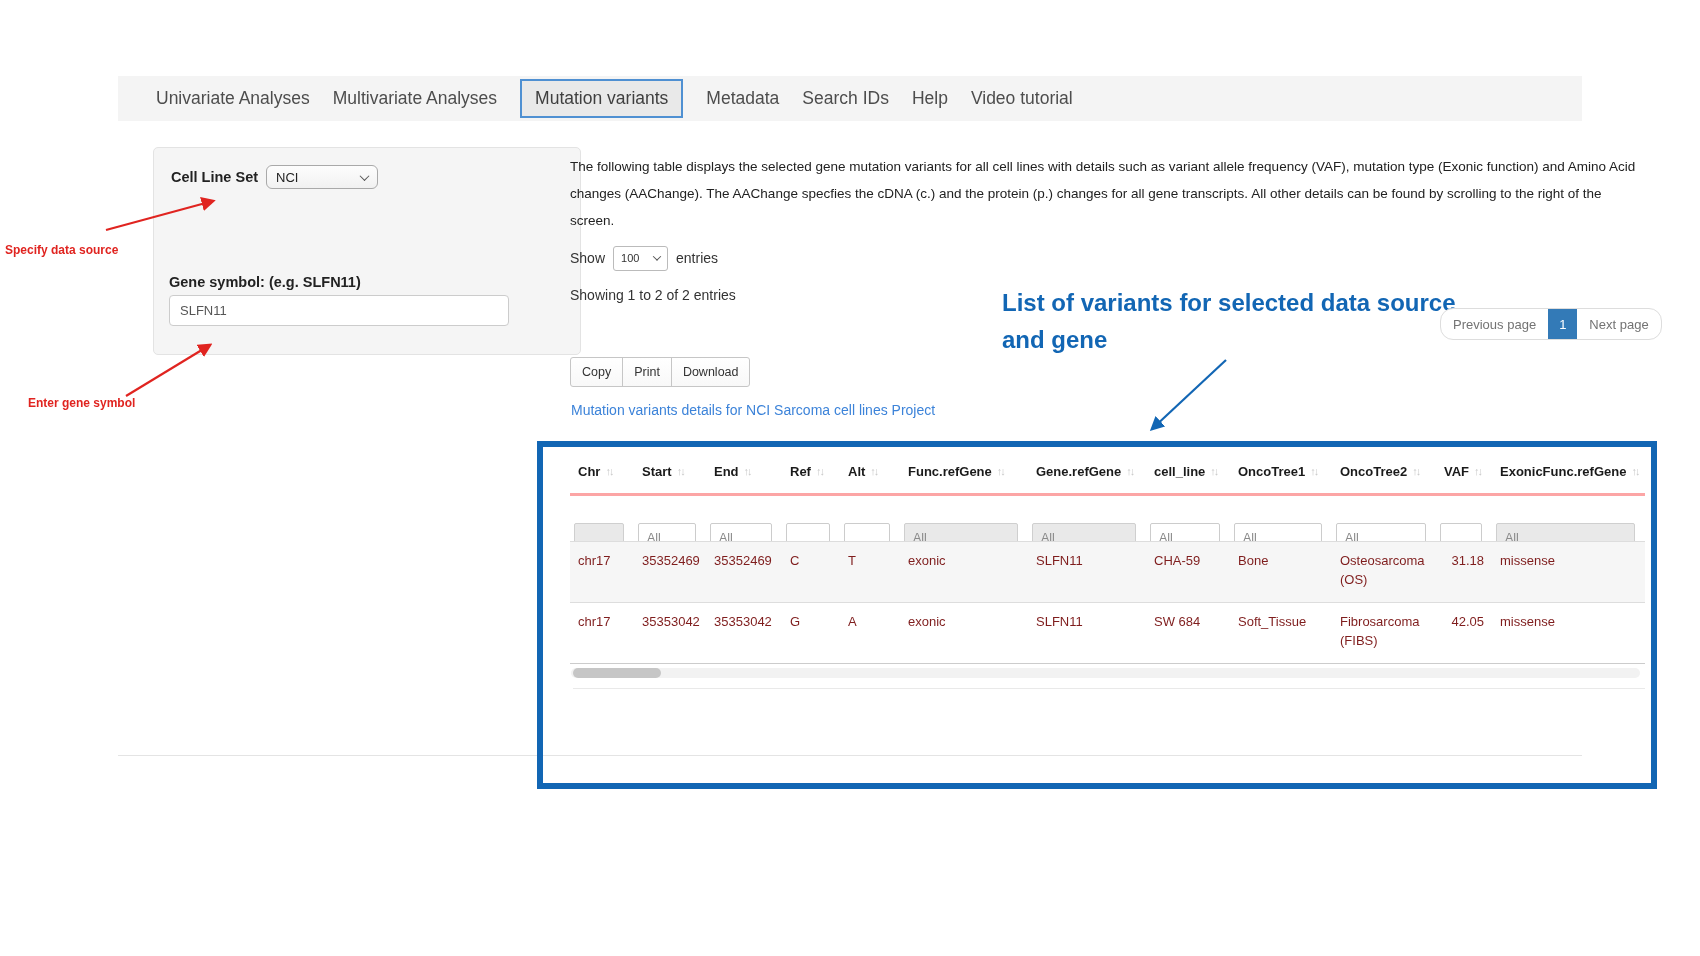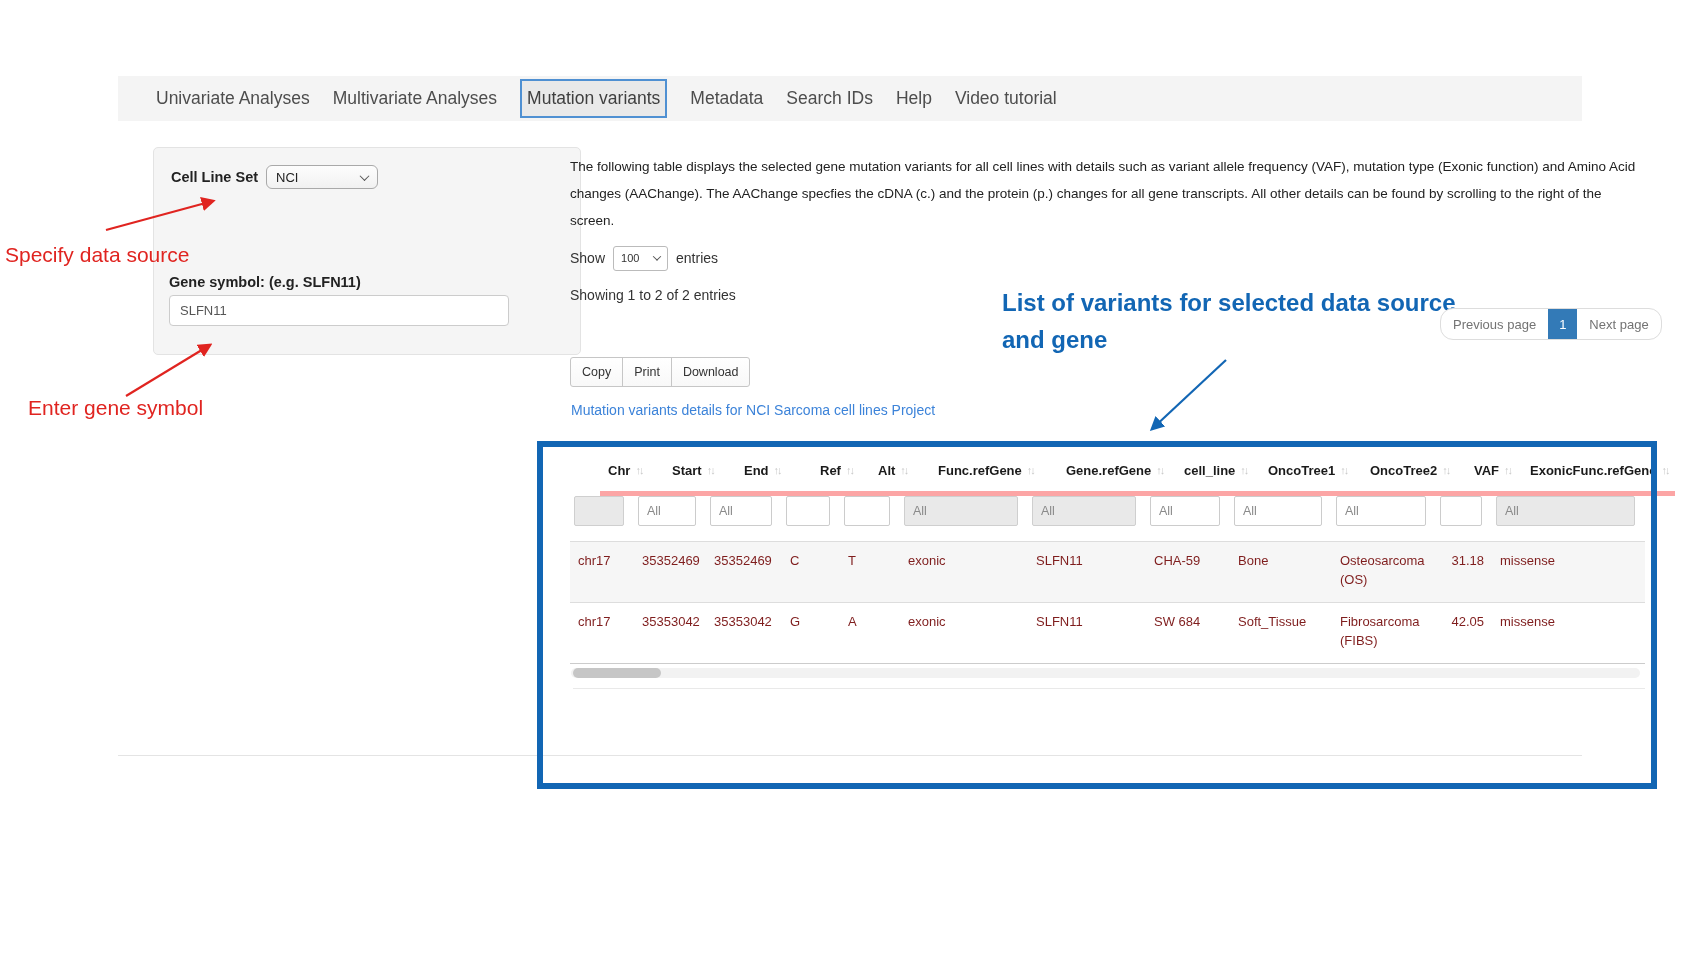--- a/index.html
+++ b/index.html
@@ -9,39 +9,39 @@
   body{
     width:1700px;height:956px;position:relative;overflow:hidden;background:#fff;
     font-family:"Liberation Sans","DejaVu Sans",sans-serif;color:#333;
   }
   .abs{position:absolute}
 
   
   .navbar{left:118px;top:76px;width:1464px;height:45px;background:#f4f4f4;
     display:flex;align-items:center;padding-left:38px;gap:23px}
   .tab{font-size:17.5px;color:#4d4d4d;white-space:nowrap;cursor:pointer;padding:8px 0}
-  .tab.active{background:#e9e9e9;border:2px solid var(--tabborder);padding:7px 5px;color:#3f3f3f}
+  .tab.active{background:#e9e9e9;border:2px solid var(--tabborder);padding:7px 13px;color:#3f3f3f}
 
   
   .well{left:153px;top:147px;width:428px;height:208px;background:#f5f5f5;
     border:1px solid #e3e3e3;border-radius:5px}
   .cls-row{position:absolute;left:17px;top:17px;display:flex;align-items:center}
   .cls-label{font-weight:bold;font-size:14.5px;color:#222;margin-right:8px}
   .mac-select{width:112px;height:24px;background:linear-gradient(#fdfdfd,#f1f1f1);
     border:1px solid #a9a9a9;border-radius:6px;display:flex;align-items:center;
     padding:0 9px;font-size:13px;color:#222;cursor:pointer}
   .mac-select .chev{width:7px;height:7px;border-right:1.8px solid #555;border-bottom:1.8px solid #555;
     transform:rotate(45deg) translate(-1px,-1px);margin-left:auto}
   .gene-label{position:absolute;left:15px;top:126px;font-weight:bold;font-size:14.5px;color:#222}
   .gene-input{position:absolute;left:15px;top:147px;width:340px;height:31px;border:1px solid #ccc;
     border-radius:4px;padding:0 10px;font-size:13px;color:#555;background:#fff;
     font-family:"Liberation Sans","DejaVu Sans",sans-serif}
 
   
-  .red-note{font-weight:normal;font-size:21px;color:var(--red);white-space:nowrap}
+  .red-note{font-weight:bold;font-size:12px;color:var(--red);white-space:nowrap}
   .note-specify{left:5px;top:243px}
   .note-enter{left:28px;top:396px}
   .blue-note{left:1002px;top:284px;width:460px;font-weight:bold;font-size:24px;
     line-height:37px;color:var(--blue)}
   .arrow-layer{left:0;top:0;width:1700px;height:956px;pointer-events:none;z-index:40}
 
   
   .desc{left:570px;top:153px;width:1070px;font-size:13.5px;line-height:27px;color:#222}
   .show-row{left:570px;top:245px;height:26px;display:flex;align-items:center;font-size:14px;color:#333}
   .show-select{width:55px;height:25px;border:1px solid #bbb;border-radius:3px;margin:0 8px;
@@ -59,26 +59,26 @@
   
   .pager{left:1440px;top:308px;height:32px;display:flex;border:1px solid #ddd;border-radius:13px;
     overflow:hidden;background:#fff}
   .page-btn{display:flex;align-items:center;padding:0 12px;font-size:13px;color:#737373;cursor:pointer}
   .page-btn.active{background:var(--pagactive);color:#fff;padding:0 11px}
 
   
   .blue-rect{left:537px;top:441px;width:1120px;height:348px;border:6px solid var(--blue);z-index:30}
 
   
-  .dt-head{left:600px;top:449px;width:1075px;height:47px;display:flex;align-items:center;
-    border-bottom:5px solid #fca5a5}
+  .dt-head{left:570px;top:449px;width:1075px;height:47px;display:flex;align-items:center;
+    border-bottom:3px solid #fca5a5}
   .dt-hcell{display:flex;align-items:center;padding:0 8px;font-weight:bold;font-size:13px;
     color:#1a1a1a;height:100%;cursor:pointer;white-space:nowrap}
   .sort-icon{color:#c9c9c9;font-size:11px;margin-left:5px;letter-spacing:-2px;font-weight:normal}
-  .dt-filters{left:570px;top:496px;width:1075px;height:45px;display:flex;align-items:flex-start}
+  .dt-filters{left:570px;top:508px;width:1075px;height:45px;display:flex;align-items:flex-end}
   .dt-fcell{padding:0 10px 0 4px;height:30px}
   .dt-fcell input{width:100%;height:30px;border:1px solid #ccc;border-radius:2px;font-size:12.5px;
     padding:0 8px;color:#333;background:#fff;font-family:"Liberation Sans","DejaVu Sans",sans-serif}
   .dt-fcell input.gray{background:#e9e9e9;border-color:#cfcfcf}
   .dt-fcell input::placeholder{color:#8a8a8a;opacity:1}
   .dt-body{left:570px;top:541px;width:1075px;border-top:1px solid #ddd}
   .dt-row{display:flex;height:61px;border-bottom:1px solid #ccc;background:#fff}
   .dt-row.odd{background:#f6f6f6;border-bottom:1px solid #ddd}
   .dt-cell{padding:9px 8px 0;font-size:13px;line-height:19px;color:#7f1d1d}
   .dt-cell.right{text-align:right}

